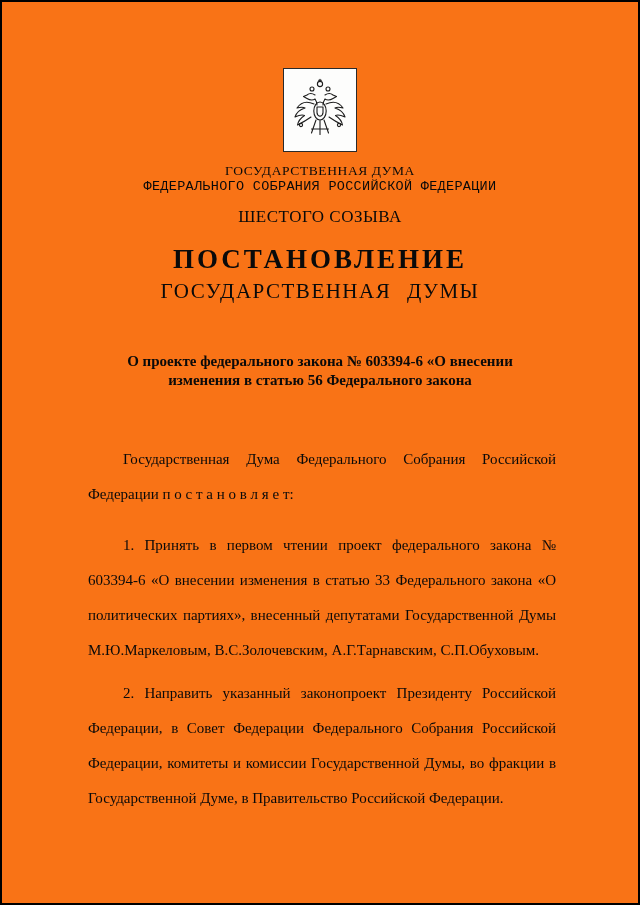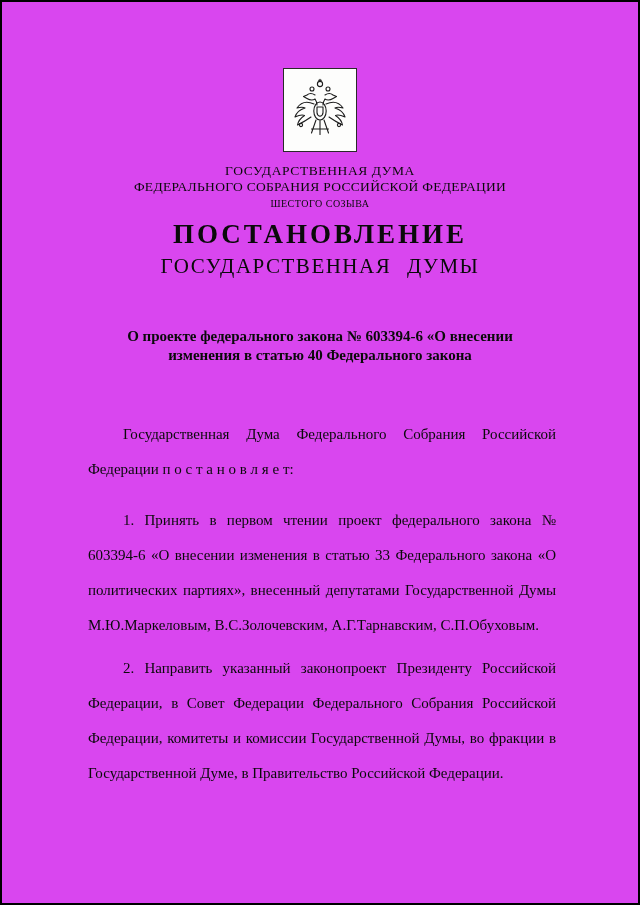--- a/index.html
+++ b/index.html
@@ -1,20 +1,20 @@
 <!DOCTYPE html>
 <html><head>
 <meta charset="utf-8">
 <style>
   html, body { margin: 0; padding: 0; background: #888; }
   .page {
     width: 640px;
     height: 905px;
     margin: 0 auto;
-    background: #d946ef;
+    background: #f97316;
     border: 2px solid #000;
     box-sizing: border-box;
     font-family: "Liberation Serif", serif;
     color: #0a0a0a;
     position: relative;
     overflow: hidden;
   }
   .emblem-box {
     width: 72px;
     height: 82px;
@@ -28,28 +28,29 @@
   .header-block { text-align: center; }
   .hdr-line1 {
     font-size: 13.5px;
     letter-spacing: 0.6px;
     line-height: 16px;
   }
   .hdr-line2 {
     font-size: 13.5px;
     letter-spacing: 0.3px;
     line-height: 16px;
+    font-family: Liberation Mono, monospace;
   }
   .hdr-line3 {
-    font-size: 10px;
+    font-size: 17px;
     letter-spacing: 0.5px;
     line-height: 15px;
-    margin-top: 1px;
+    margin-top: 14px;
   }
-  .title-block { text-align: center; margin-top: 8px; }
+  .title-block { text-align: center; margin-top: 20px; }
   .title-main {
     font-size: 27px;
     font-weight: bold;
     letter-spacing: 3px;
     line-height: 30px;
   }
   .title-sub {
     font-size: 21px;
     letter-spacing: 1.5px;
     word-spacing: 9px;
@@ -119,21 +120,21 @@
     <div class="hdr-line3">ШЕСТОГО СОЗЫВА</div>
   </div>
 
   <div class="title-block">
     <div class="title-main">ПОСТАНОВЛЕНИЕ</div>
     <div class="title-sub">ГОСУДАРСТВЕННАЯ  ДУМЫ</div>
   </div>
 
   <div class="subject-block">
     <div>О проекте федерального закона №  603394-6 «О внесении</div>
-    <div>изменения в статью 40 Федерального закона</div>
+    <div>изменения в статью 56 Федерального закона</div>
   </div>
 
   <div class="body-block">
     <p class="gap-after">Государственная Дума Федерального Собрания Российской Федерации п о с т а н о в л я е т:</p>
     <p>1. Принять в первом чтении проект федерального закона №  603394-6 «О внесении изменения в статью 33 Федерального закона «О политических партиях», внесенный депутатами Государственной Думы М.Ю.Маркеловым, В.С.Золочевским, А.Г.Тарнавским, С.П.Обуховым.</p>
     <p>2. Направить указанный законопроект Президенту  Российской Федерации, в Совет Федерации Федерального  Собрания  Российской Федерации, комитеты и комиссии Государственной Думы, во фракции в Государственной Думе, в Правительство Российской Федерации.</p>
   </div>
 
 </div>
 

